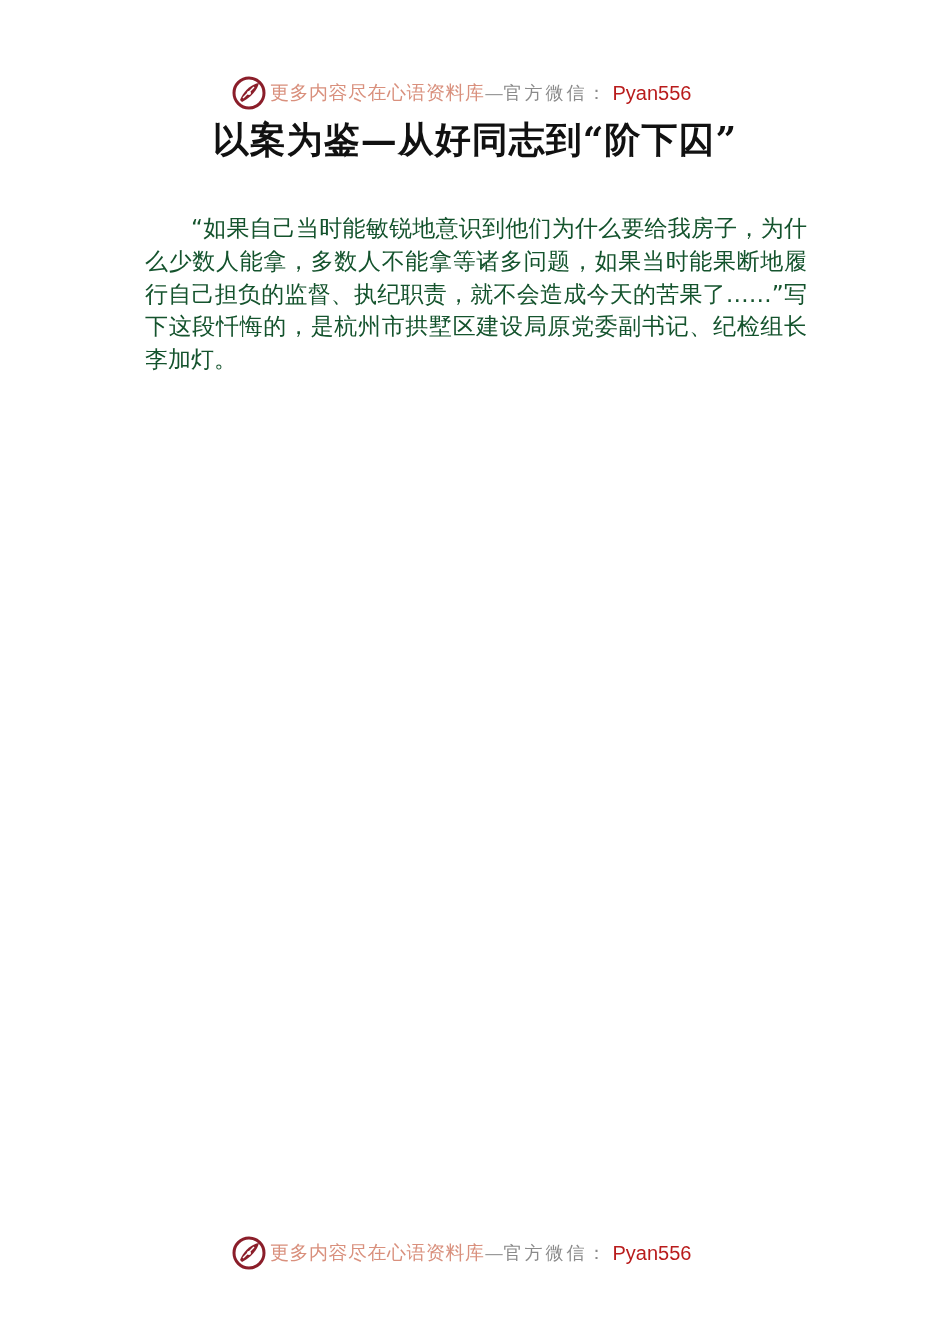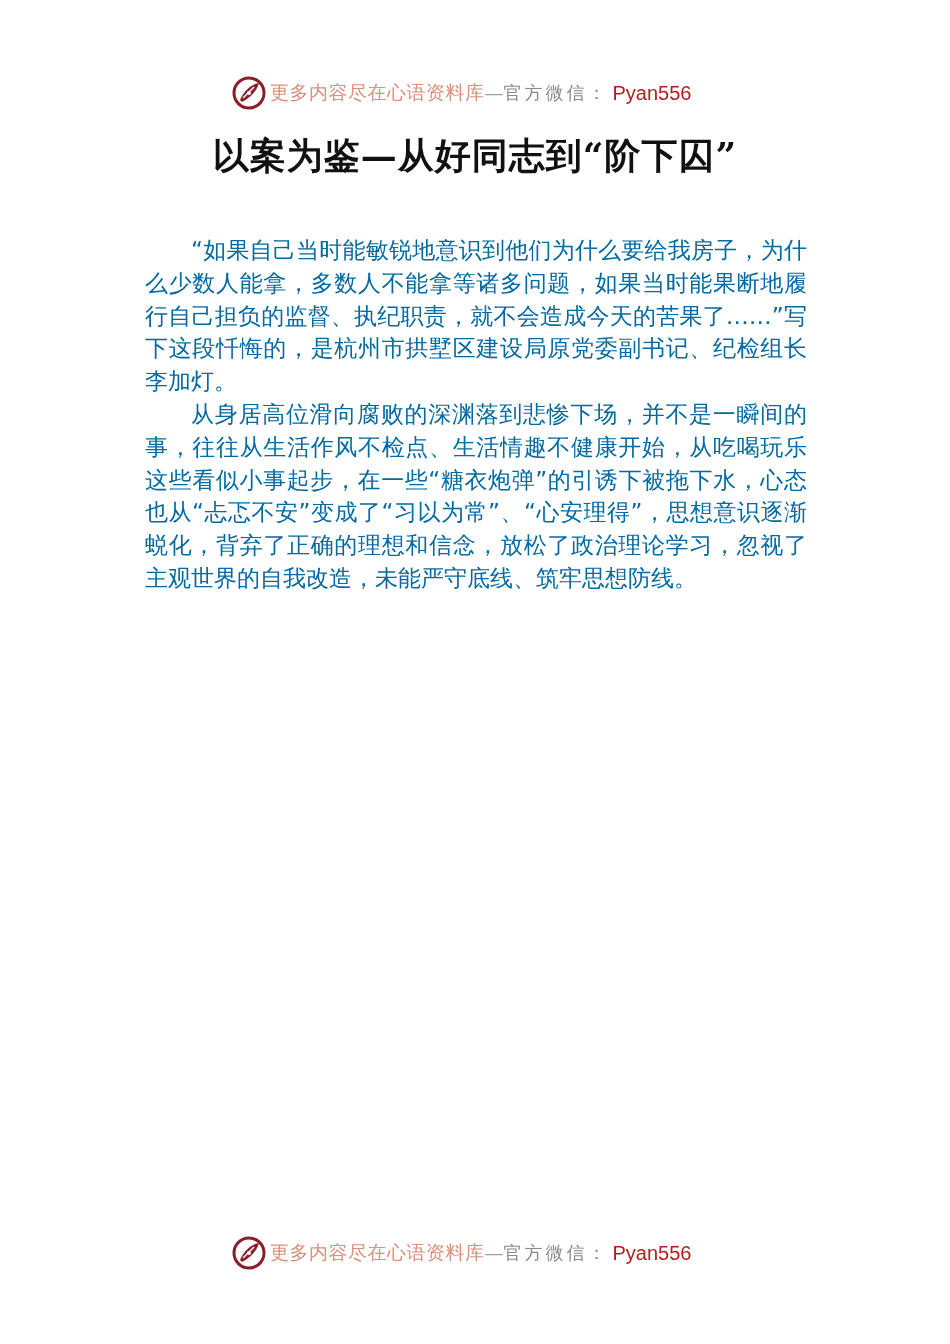--- a/index.html
+++ b/index.html
@@ -50,37 +50,37 @@
     .wm-id {
       font-family: "Liberation Sans", sans-serif;
       font-size: 20px;
       color: #b91c1c;
       margin-left: 4px;
     }
     .title {
       position: absolute;
       left: 0;
       width: 950px;
-      top: 132px;
+      top: 116px;
       text-align: center;
       font-family: "DejaVu Serif", "Liberation Serif", serif;
       font-weight: bold;
       font-size: 36px;
       color: #111111;
       letter-spacing: 1px;
       margin: 0;
     }
     .content {
       position: absolute;
       left: 145px;
-      top: 234px;
+      top: 212px;
       width: 662px;
       font-size: 23px;
       line-height: 32.8px;
-      color: #0369a1;
+      color: #14532d;
       text-align: justify;
       word-break: break-all;
     }
     .content p {
       margin: 0;
       text-indent: 2em;
     }
   </style>
 </head>
 <body>
@@ -95,21 +95,20 @@
   <span class="wm-main">更多内容尽在心语资料库</span>
   <span class="wm-dash">—</span>
   <span class="wm-label">官方微信：</span>
   <span class="wm-id">Pyan556</span>
 </div>
 
 <h1 class="title">以案为鉴—从好同志到“阶下囚”</h1>
 
 <div class="content">
   <p>“如果自己当时能敏锐地意识到他们为什么要给我房子，为什么少数人能拿，多数人不能拿等诸多问题，如果当时能果断地履行自己担负的监督、执纪职责，就不会造成今天的苦果了……”写下这段忏悔的，是杭州市拱墅区建设局原党委副书记、纪检组长李加灯。</p>
-  <p>从身居高位滑向腐败的深渊落到悲惨下场，并不是一瞬间的事，往往从生活作风不检点、生活情趣不健康开始，从吃喝玩乐这些看似小事起步，在一些“糖衣炮弹”的引诱下被拖下水，心态也从“忐忑不安”变成了“习以为常”、“心安理得”，思想意识逐渐蜕化，背弃了正确的理想和信念，放松了政治理论学习，忽视了主观世界的自我改造，未能严守底线、筑牢思想防线。</p>
 </div>
 
 <div class="watermark bottom">
   <svg class="wm-logo" viewBox="0 0 34 34">
     <circle cx="17" cy="17" r="15" fill="none" stroke="#8b1e2a" stroke-width="3"></circle>
     <path d="M8 24 C 12 14, 20 8, 27 7 C 25 14, 20 21, 10 26 Z" fill="#8b1e2a"></path>
     <path d="M11 22 L 22 11" stroke="#ffffff" stroke-width="1.5"></path>
     <circle cx="17" cy="17" r="2" fill="#ffffff"></circle>
   </svg>
   <span class="wm-main">更多内容尽在心语资料库</span>

